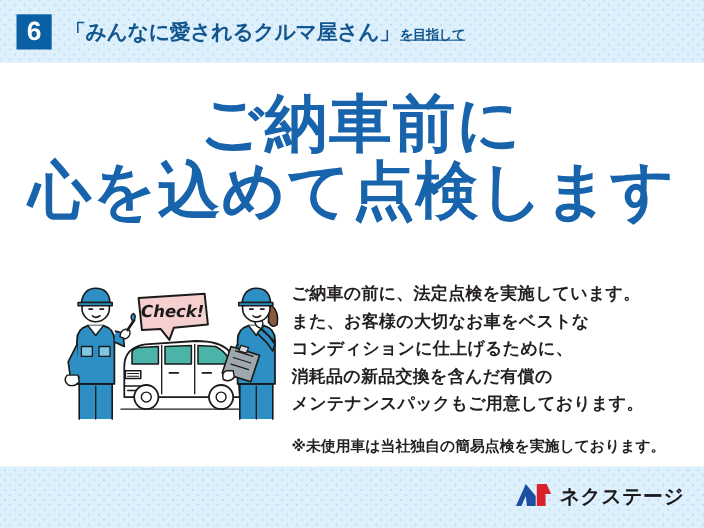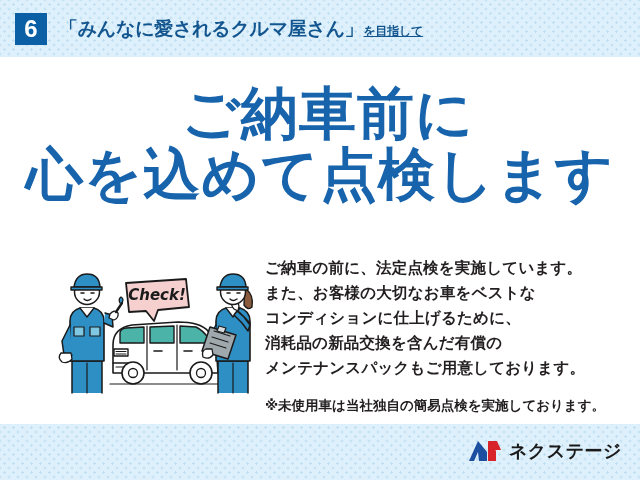--- a/index.html
+++ b/index.html
@@ -56,27 +56,27 @@
   
   #body-copy{
     position:absolute;left:265px;top:198px;width:360px;
     color:#231f20;font-size:15.5px;line-height:1.62;
     letter-spacing:0.2px;font-weight:bold;
   }
   #body-copy .line{display:block;white-space:nowrap;}
   #body-copy .note{font-size:13.5px;letter-spacing:0;margin-top:14px;}
   
   #illustration{
-    position:absolute;left:58px;top:208px;width:205px;height:130px;text-align:center;
+    position:absolute;left:58px;top:196px;width:205px;height:130px;text-align:center;
   }
   #illustration svg{display:block;width:205px;height:130px;}
   
   #footer-logo{
     position:absolute;right:18px;bottom:17px;
-    display:flex;align-items:center;gap:7px;
+    display:flex;align-items:flex-start;gap:7px;
   }
   #logo-mark{width:34px;height:22px;display:block;}
   #logo-text{
     color:#1a1a1a;font-size:18px;font-weight:bold;
     letter-spacing:0.5px;white-space:nowrap;
   }
 </style>
 </head>
 <body>
 

